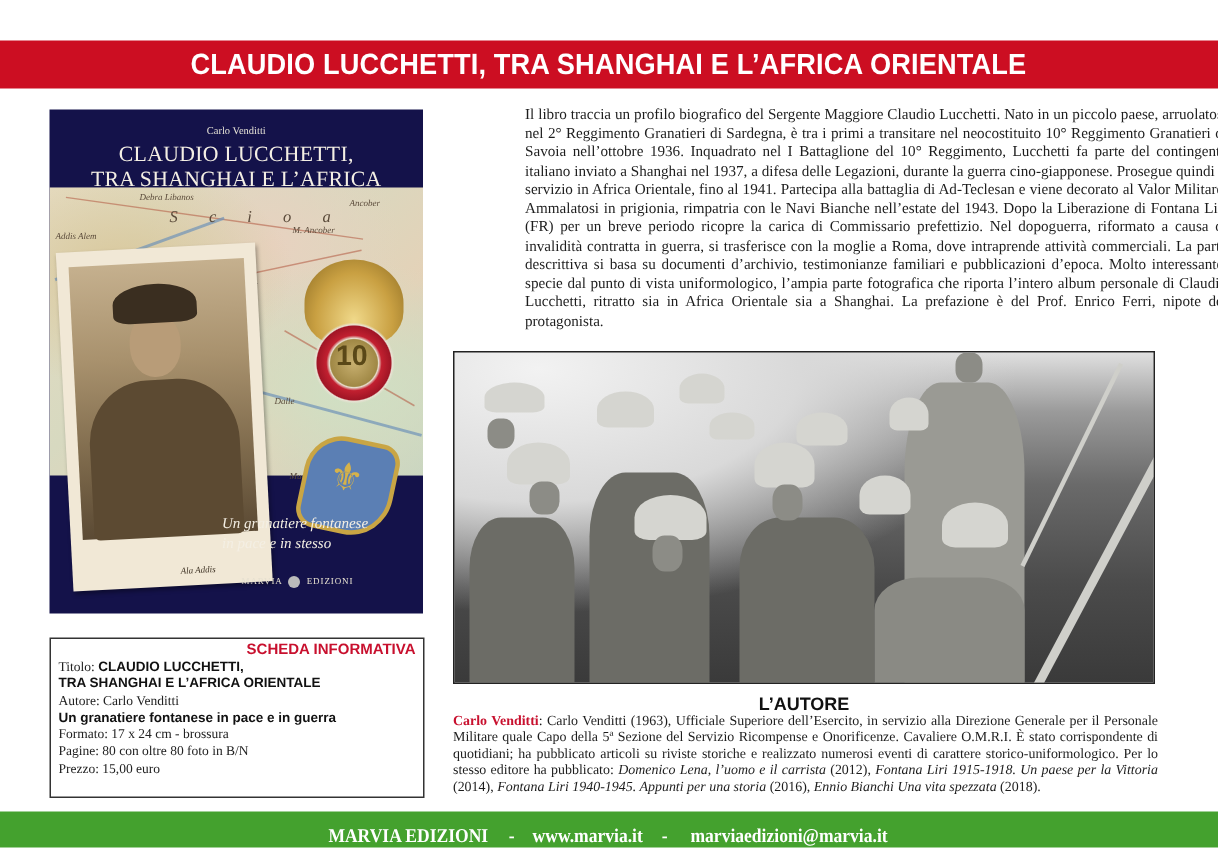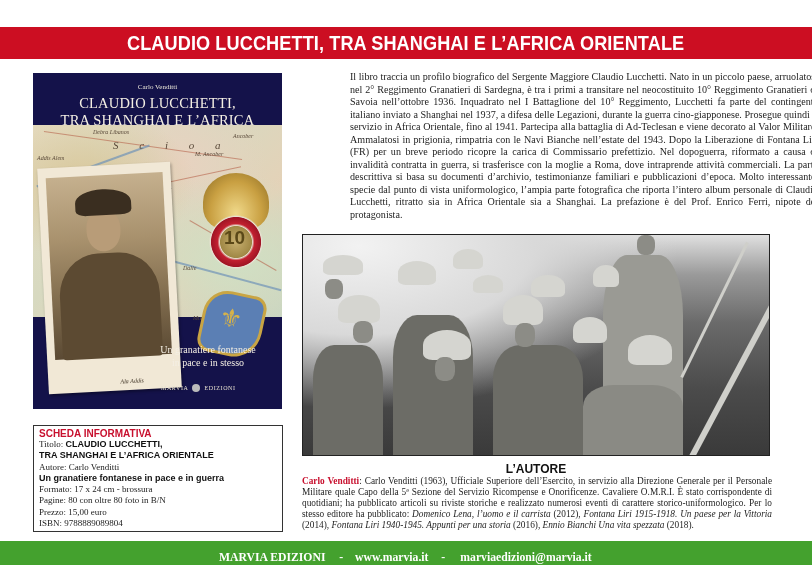--- a/index.html
+++ b/index.html
@@ -55,32 +55,32 @@
     position: absolute; left: 174px; top: 140px; width: 58px; height: 58px; border-radius: 50%;
     background: radial-gradient(circle, #c8b070 0%, #a08845 38%, #e8e0d0 40%, #c22030 45%, #a01525 60%, #e9e2d4 62%, transparent 66%);
   }
   .badge-num { position: absolute; left: 191px; top: 154px; font-size: 19px; font-weight: bold; color: #5a4818; font-family: "Liberation Sans", sans-serif; }
   .patch {
     position: absolute; left: 168px; top: 219px; width: 62px; height: 64px;
     background: #5b7fb4; border: 3px solid #c9a544; border-radius: 40% 20% 45% 20%; transform: rotate(12deg);
   }
   .patch-fleur { position: absolute; left: 186px; top: 230px; font-size: 26px; color: #d6b24a; transform: rotate(12deg); }
   .cover-sub {
-    position: absolute; right: 14px; top: 270px; width: 120px; text-align: center;
-    color: #f4efe4; font-size: 10px; line-height: 13px;
+    position: absolute; right: 14px; top: 270px; width: 120px; 
+    color: #f4efe4; font-style: italic; font-size: 10px; line-height: 13px;
   }
   .cover-publisher { position: absolute; left: 128px; top: 311px; color: #e6e0d0; font-size: 6px; letter-spacing: 0.6px; display: flex; align-items: center; gap: 4px; }
   .pub-logo { display: inline-block; width: 8px; height: 8px; border-radius: 50%; background: #bbb; }
 
   
   .scheda {
     position: absolute; left: 33px; top: 425px; width: 250px; height: 107px;
     border: 1px solid #333; padding: 2px 5px; background: #ffffff;
   }
-  .scheda-title { font-family: "Liberation Sans", sans-serif; font-weight: bold; color: #c8102e; font-size: 10px; text-align: left; line-height: 11px; }
+  .scheda-title { font-family: "Liberation Sans", sans-serif; font-weight: bold; color: #c8102e; font-size: 10px; text-align: right; line-height: 11px; }
   .scheda-line { font-size: 9px; line-height: 11.3px; color: #222; white-space: nowrap; }
   .scheda-strong { font-family: "Liberation Sans", sans-serif; font-weight: bold; font-size: 9px; color: #111; }
 
   
   .intro {
     position: absolute; left: 302px; top: 71px; width: 468px;
     font-size: 10.1px; line-height: 12.5px; text-align: justify; color: #1d1d1d; margin-left: 48px;
   }
   .photo-frame {
     position: absolute; left: 302px; top: 234px; width: 468px; height: 222px;
@@ -167,21 +167,20 @@
   <div class="scheda-title">SCHEDA INFORMATIVA</div>
   <div class="scheda-line">
     <span>Titolo: </span><span class="scheda-strong">CLAUDIO LUCCHETTI,</span>
   </div>
   <div class="scheda-line scheda-strong">TRA SHANGHAI E L’AFRICA ORIENTALE</div>
   <div class="scheda-line">Autore: Carlo Venditti</div>
   <div class="scheda-line scheda-strong">Un granatiere fontanese in pace e in guerra</div>
   <div class="scheda-line">Formato: 17 x 24 cm - brossura</div>
   <div class="scheda-line">Pagine: 80 con oltre 80 foto in B/N</div>
   <div class="scheda-line">Prezzo: 15,00 euro</div>
-  <div class="scheda-line">ISBN: 9788889089804</div>
 </div>
 
 <p class="intro">Il libro traccia un profilo biografico del Sergente Maggiore Claudio Lucchetti. Nato in un piccolo paese, arruolatosi nel 2° Reggimento Granatieri di Sardegna, è tra i primi a transitare nel neocostituito 10° Reggimento Granatieri di Savoia nell’ottobre 1936. Inquadrato nel I Battaglione del 10° Reggimento, Lucchetti fa parte del contingente italiano inviato a Shanghai nel 1937, a difesa delle Legazioni, durante la guerra cino-giapponese. Prosegue quindi il servizio in Africa Orientale, fino al 1941. Partecipa alla battaglia di Ad-Teclesan e viene decorato al Valor Militare. Ammalatosi in prigionia, rimpatria con le Navi Bianche nell’estate del 1943. Dopo la Liberazione di Fontana Liri (FR) per un breve periodo ricopre la carica di Commissario prefettizio. Nel dopoguerra, riformato a causa di invalidità contratta in guerra, si trasferisce con la moglie a Roma, dove intraprende attività commerciali. La parte descrittiva si basa su documenti d’archivio, testimonianze familiari e pubblicazioni d’epoca. Molto interessante, specie dal punto di vista uniformologico, l’ampia parte fotografica che riporta l’intero album personale di Claudio Lucchetti, ritratto sia in Africa Orientale sia a Shanghai. La prefazione è del Prof. Enrico Ferri, nipote del protagonista.</p>
 
 <div class="photo-frame">
   <div class="soldier-body" style="left:10px;top:110px;width:70px;height:112px;"></div>
   <div class="soldier-body" style="left:90px;top:80px;width:80px;height:142px;"></div>
   <div class="soldier-body" style="left:190px;top:110px;width:90px;height:112px;"></div>
   <div class="soldier-body" style="left:300px;top:20px;width:80px;height:200px;background:#9a9a94;"></div>
   <div class="soldier-body" style="left:280px;top:150px;width:100px;height:72px;background:#8a8a84;"></div>

